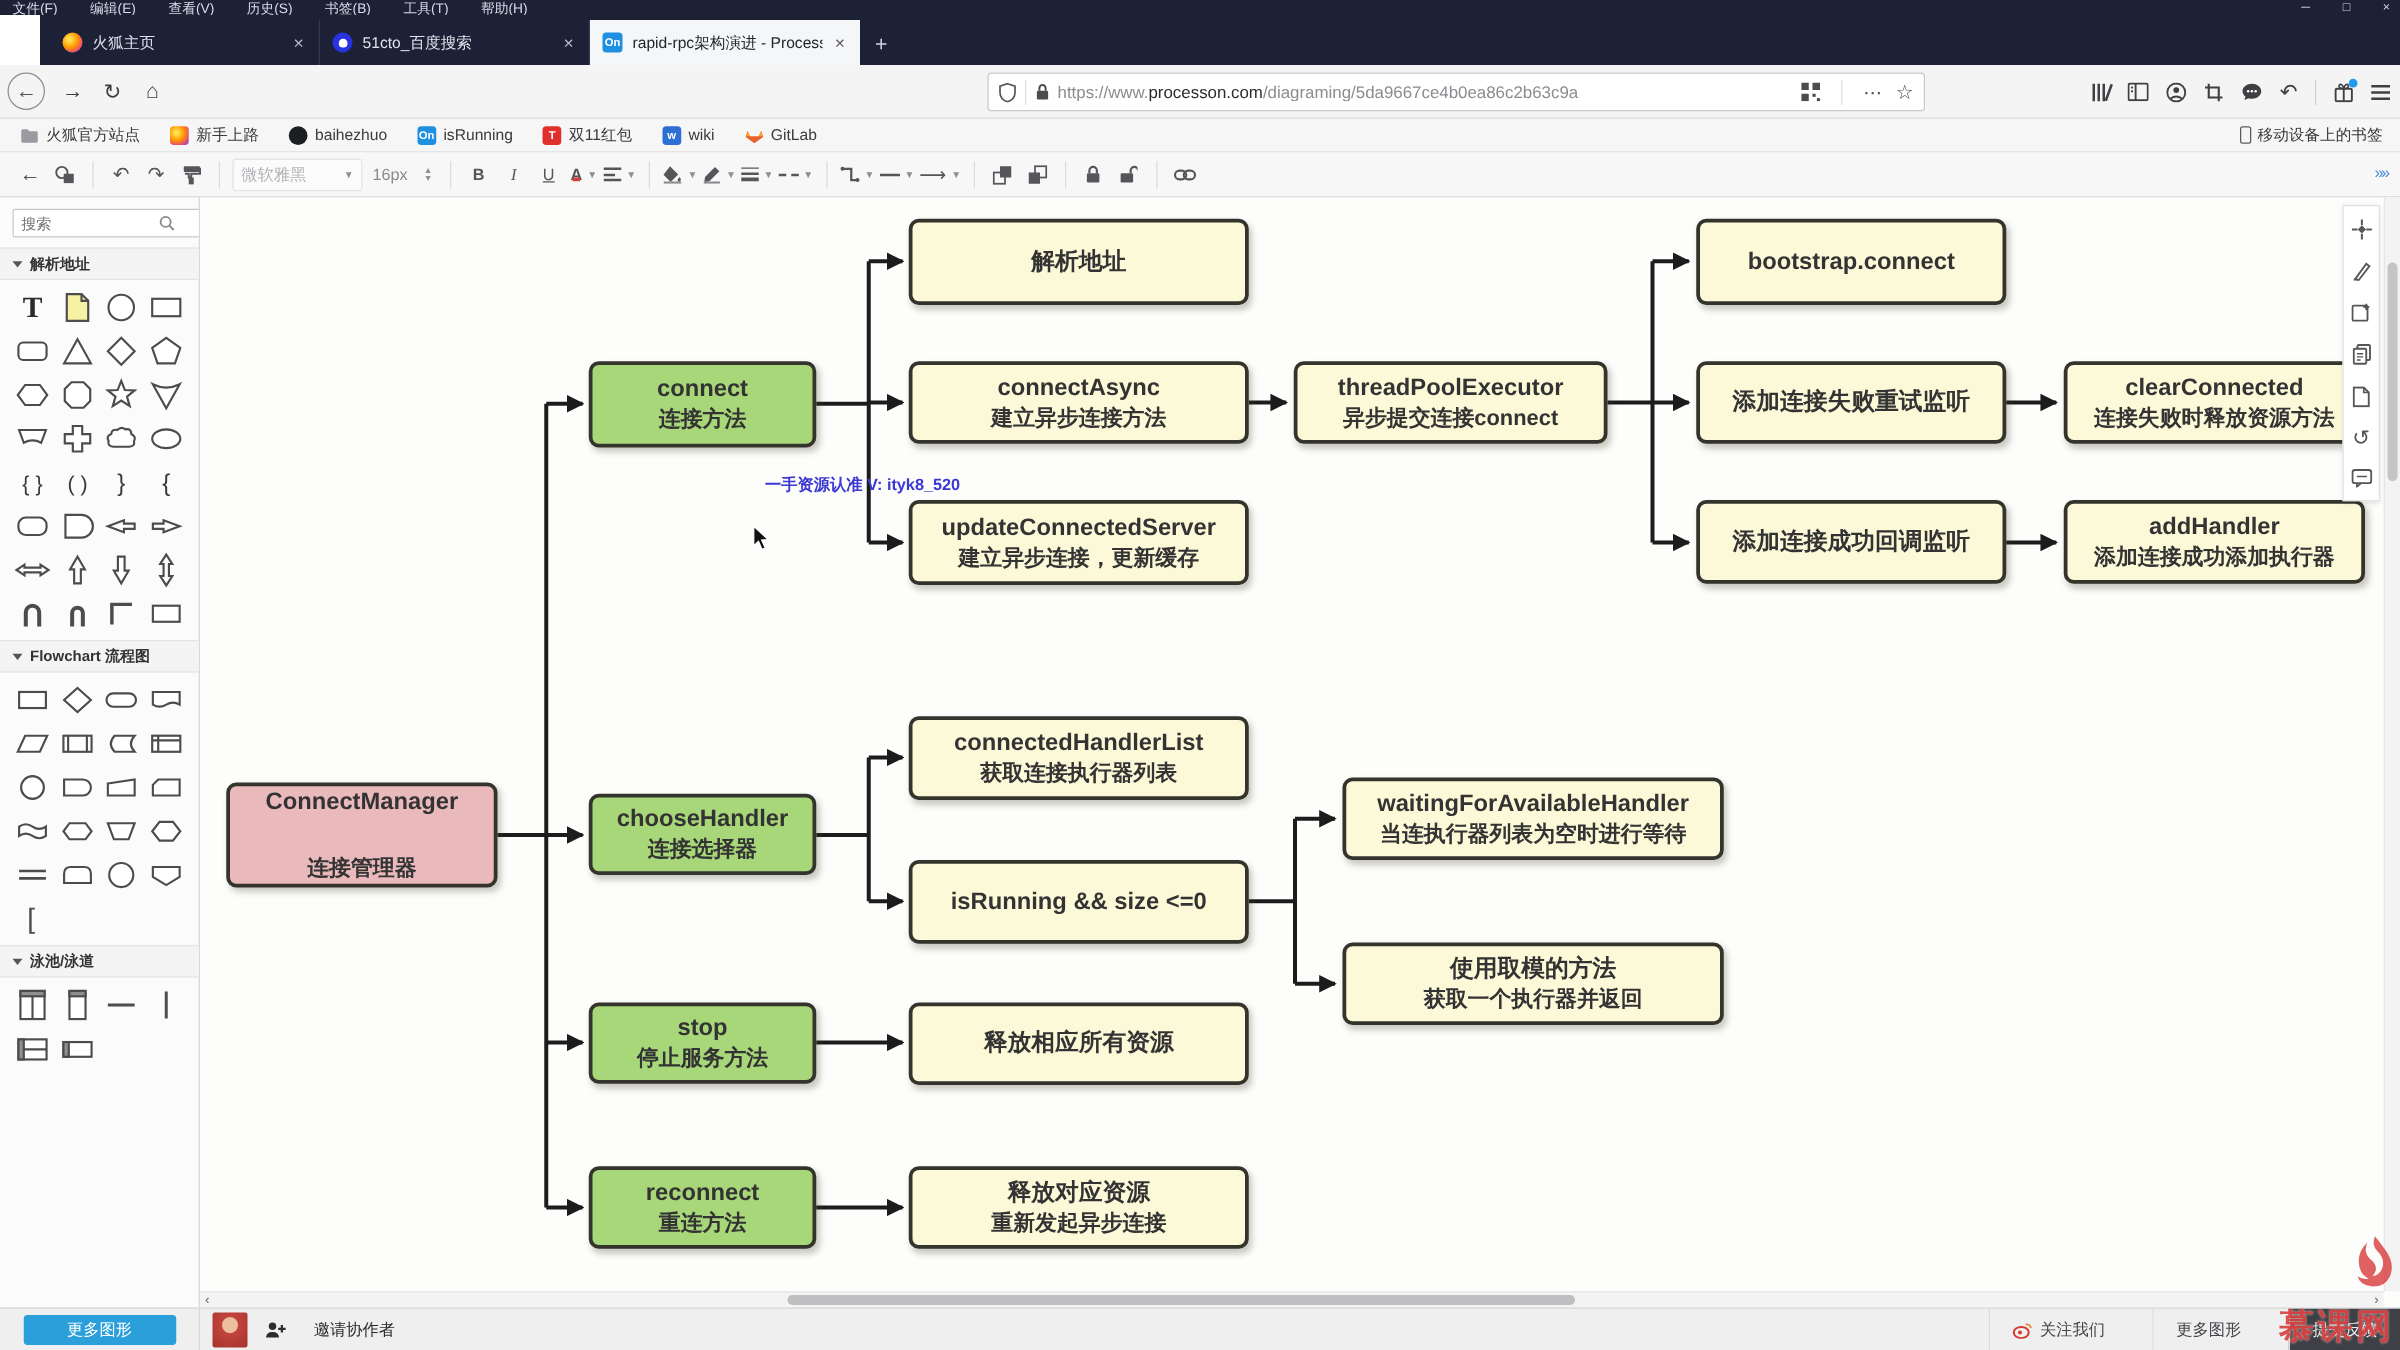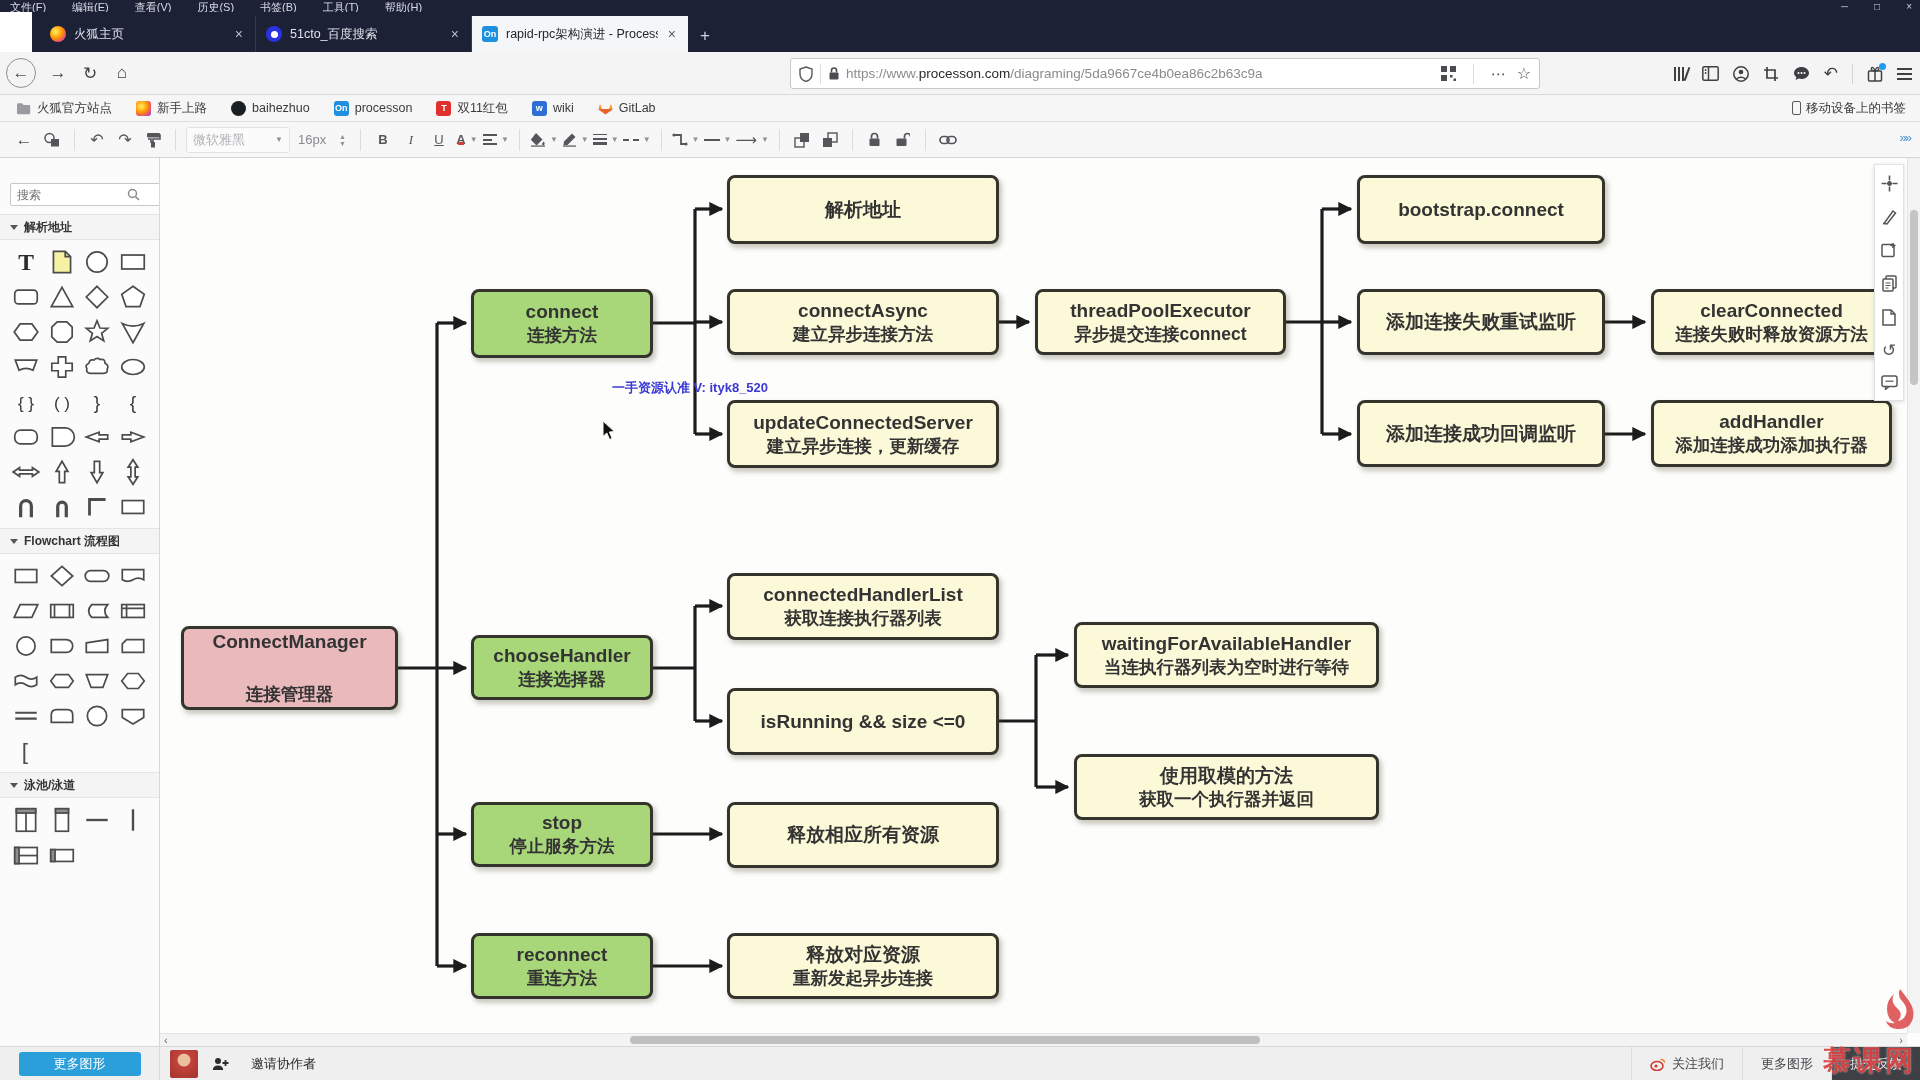--- a/index.html
+++ b/index.html
@@ -65,21 +65,21 @@
   .bars3 { display:flex; flex-direction:column; gap:2.5px; }
   .bars3 i { width:14px; height:2px; background:#55565a; }
   .bars3 i.short { width:9px; }
   .dashline { width:16px; border-top:2px dashed #55565a; }
   .thinline { width:16px; height:2px; background:#55565a; }
   .chev-collapse { position:absolute; right:10px; top:8px; color:#4a90d9; font-size:13px; letter-spacing:-2px; }
 
   
   .sidebar { position:absolute; left:0; top:158px; width:160px; bottom:34px; background:#fbfbfb; border-right:1px solid #d8d8d8; overflow:hidden; }
   .searchrow { padding:9px 10px 8px; }
-  .searchbox { width:152px; height:23px; border:1px solid #c8c8cb; border-radius:2px; background:#fff; display:flex; align-items:center; padding:0 6px;margin-top:16px; }
+  .searchbox { width:152px; height:23px; border:1px solid #c8c8cb; border-radius:2px; background:#fff; display:flex; align-items:center; padding:0 6px; }
   .searchbox input { border:none; outline:none; width:110px; font-size:12px; color:#555; background:transparent; font-family:"Liberation Sans",sans-serif; }
   .sec-h { height:26px; border-top:1px solid #e4e4e4; border-bottom:1px solid #e4e4e4; background:#f4f4f5; display:flex; align-items:center; gap:6px; padding-left:10px; font-size:12px; font-weight:bold; color:#333; }
   .tri { width:0; height:0; border-left:4px solid transparent; border-right:4px solid transparent; border-top:5px solid #555; }
   .sgrid { display:grid; grid-template-columns:repeat(4,1fr); padding:5px 8px; row-gap:2px; justify-items:center; }
   .scell { width:32px; height:33px; display:flex; align-items:center; justify-content:center; }
 
   .morebar-btn { width:122px; height:24px; background:#2b9fd9; color:#fff; font-size:13px; border:none; border-radius:3px; }
 
   
   .canvas { position:absolute; left:160px; top:158px; width:1760px; height:888px; background:#fdfdfc;
@@ -104,21 +104,21 @@
   .vthumb { position:absolute; left:2px; right:2px; top:52px; height:175px; background:#c5c5c7; border-radius:6px; }
   .hscroll { position:absolute; left:0; bottom:0; height:13px; right:13px; background:#f3f3f3; border-top:1px solid #e4e4e4; }
   .hthumb { position:absolute; top:2px; bottom:2px; left:470px; width:630px; background:#bfbfc1; border-radius:6px; }
   .harrow { position:absolute; top:0; font-size:11px; color:#666; line-height:12px; }
 
   
   .bottombar { position:absolute; left:0; right:0; bottom:0; height:34px; background:#efeff0; border-top:1px solid #d8d8d8; display:flex; align-items:center; }
   .bb-left { width:160px; height:100%; border-right:1px solid #d8d8d8; display:flex; align-items:center; justify-content:center; }
   .avatar { width:28px; height:28px; margin-left:10px; border-radius:2px; background:radial-gradient(circle at 50% 36%, #ecc09c 26%, #c2433c 30%, #a8352f 90%); }
   .invite { display:flex; align-items:center; gap:22px; margin-left:14px; font-size:13px; font-weight:normal; color:#2c2c2e; }
-  .bb-right { margin-left:auto; display:flex; align-items:center; height:100%; }
+  .bb-right { margin-left:auto; display:flex; align-items:center; height:100%;gap:20px; }
   .bb-item { display:flex; align-items:center; gap:6px; padding:0 18px; font-size:13px; color:#45464a; height:100%; border-left:1px solid #ddd; }
   .bb-feedback { background:#3f4045; color:#ececee; }
   .mooc-logo { position:absolute; right:4px; bottom:0; display:flex; align-items:flex-end; gap:12px; z-index:20; opacity:.93; pointer-events:none;flex-direction:column; }
   .mooc-logo .mooc-text { font-size:28px; font-weight:bold; color:#d94343; letter-spacing:3px; text-shadow:0 0 2px rgba(255,255,255,.75); }
 
   svg.ic { display:block; }
 </style>
 </head>
 <body>
 
@@ -245,21 +245,21 @@
     <span class="bm">
       <span class="bm-ic fav-firefox"></span>
       <span>新手上路</span>
     </span>
     <span class="bm">
       <span class="bm-ic" style="background:#1b1f23; border-radius:50%;"></span>
       <span>baihezhuo</span>
     </span>
     <span class="bm">
       <span class="bm-ic fav-on">On</span>
-      <span>processon</span>
+      <span>isRunning</span>
     </span>
     <span class="bm">
       <span class="bm-ic" style="background:#e0302d;">T</span>
       <span>双11红包</span>
     </span>
     <span class="bm">
       <span class="bm-ic" style="background:#2d6fd2;">w</span>
       <span>wiki</span>
     </span>
     <span class="bm">

